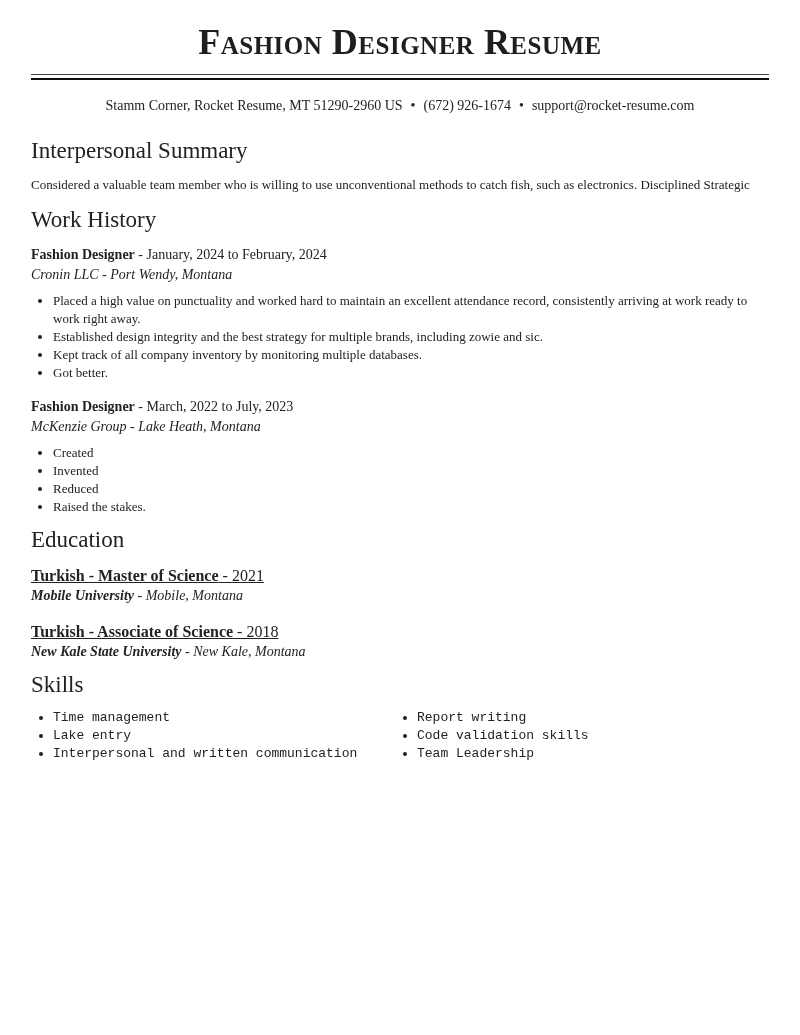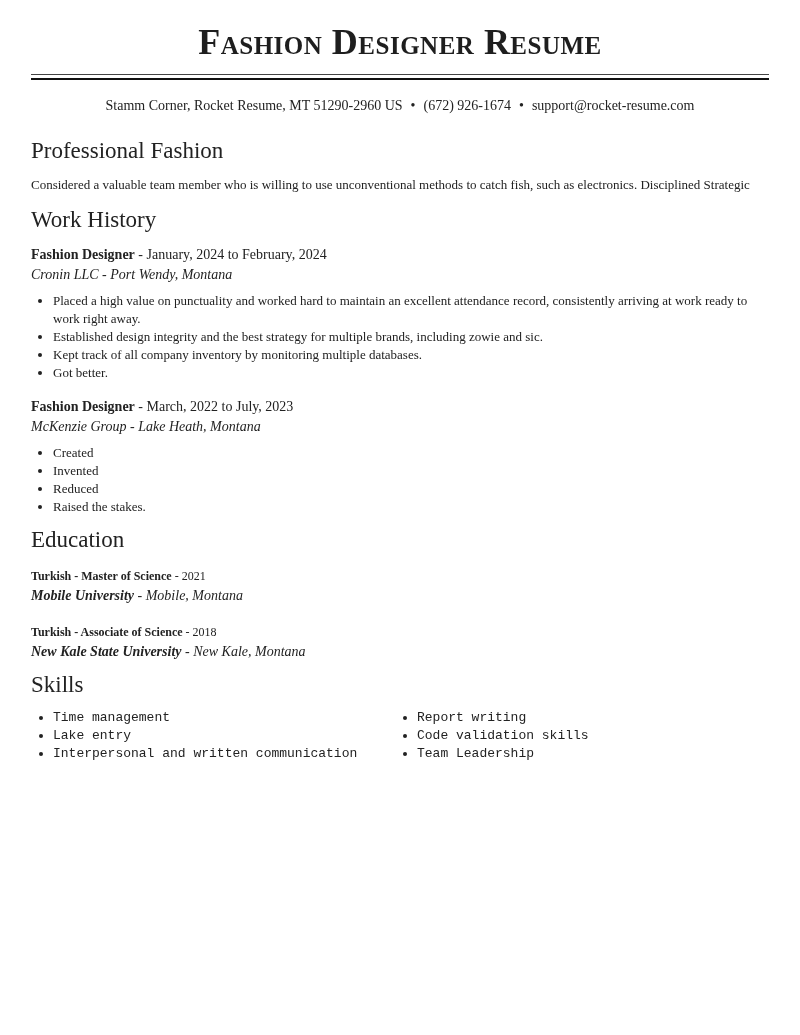--- a/index.html
+++ b/index.html
@@ -45,39 +45,39 @@
     .job-line b { font-weight: bold; }
     .company-line { font-size: 14px; font-style: italic; line-height: 18px; margin-top: 2px; }
     .company-line b { font-weight: normal; text-align: right; }
     ul.bullets { margin: 8px 0 0 0; padding-left: 22px; font-size: 13px; line-height: 18px; }
     ul.bullets li { margin: 0; }
     .job1 { margin-top: 12px; }
     .job2 { margin-top: 16px; }
     .edu-title { margin-top: 10px !important; }
     .edu1 { margin-top: 13px; }
     .edu2 { margin-top: 18px; }
-    .edu-degree { font-size: 12px; line-height: 18px; }
+    .edu-degree { font-size: 16px; line-height: 18px; text-decoration: underline; }
     .edu-school { font-size: 14px; font-style: italic; line-height: 18px; margin-top: 2px; }
     .skills-title { margin-top: 10px !important; }
     .skills-grid { display: flex; margin-top: 10px; }
     .skills-grid ul { margin: 0; padding-left: 22px; font-size: 13px; line-height: 18px; width: 342px; font-family: Liberation Mono, monospace; }
   </style>
 </head>
 <body>
 
 <div class="page">
   <h1 class="title">Fashion Designer Resume</h1>
   <div class="rule-thin"></div>
   <div class="rule-thick"></div>
 
   <div class="contact">
     <span>Stamm Corner, Rocket Resume, MT 51290-2960 US</span><span class="sep">•</span><span>(672) 926-1674</span><span class="sep">•</span><span>support@rocket-resume.com</span>
   </div>
 
-  <h2 class="section summary-title">Professional Fashion</h2>
+  <h2 class="section summary-title">Interpersonal Summary</h2>
   <div class="summary">Considered a valuable team member who is willing to use unconventional methods to catch fish, such as electronics. Disciplined Strategic</div>
 
   <h2 class="section work-title">Work History</h2>
 
   <div class="job job1">
     <div class="job-line"><b>Fashion Designer</b><span> - January, 2024 to February, 2024</span></div>
     <div class="company-line"><b>Cronin LLC</b><span> - Port Wendy, Montana</span></div>
     <ul class="bullets">
       <li>Placed a high value on punctuality and worked hard to maintain an excellent attendance record, consistently arriving at work ready to work right away.</li>
       <li>Established design integrity and the best strategy for multiple brands, including zowie and sic.</li>

